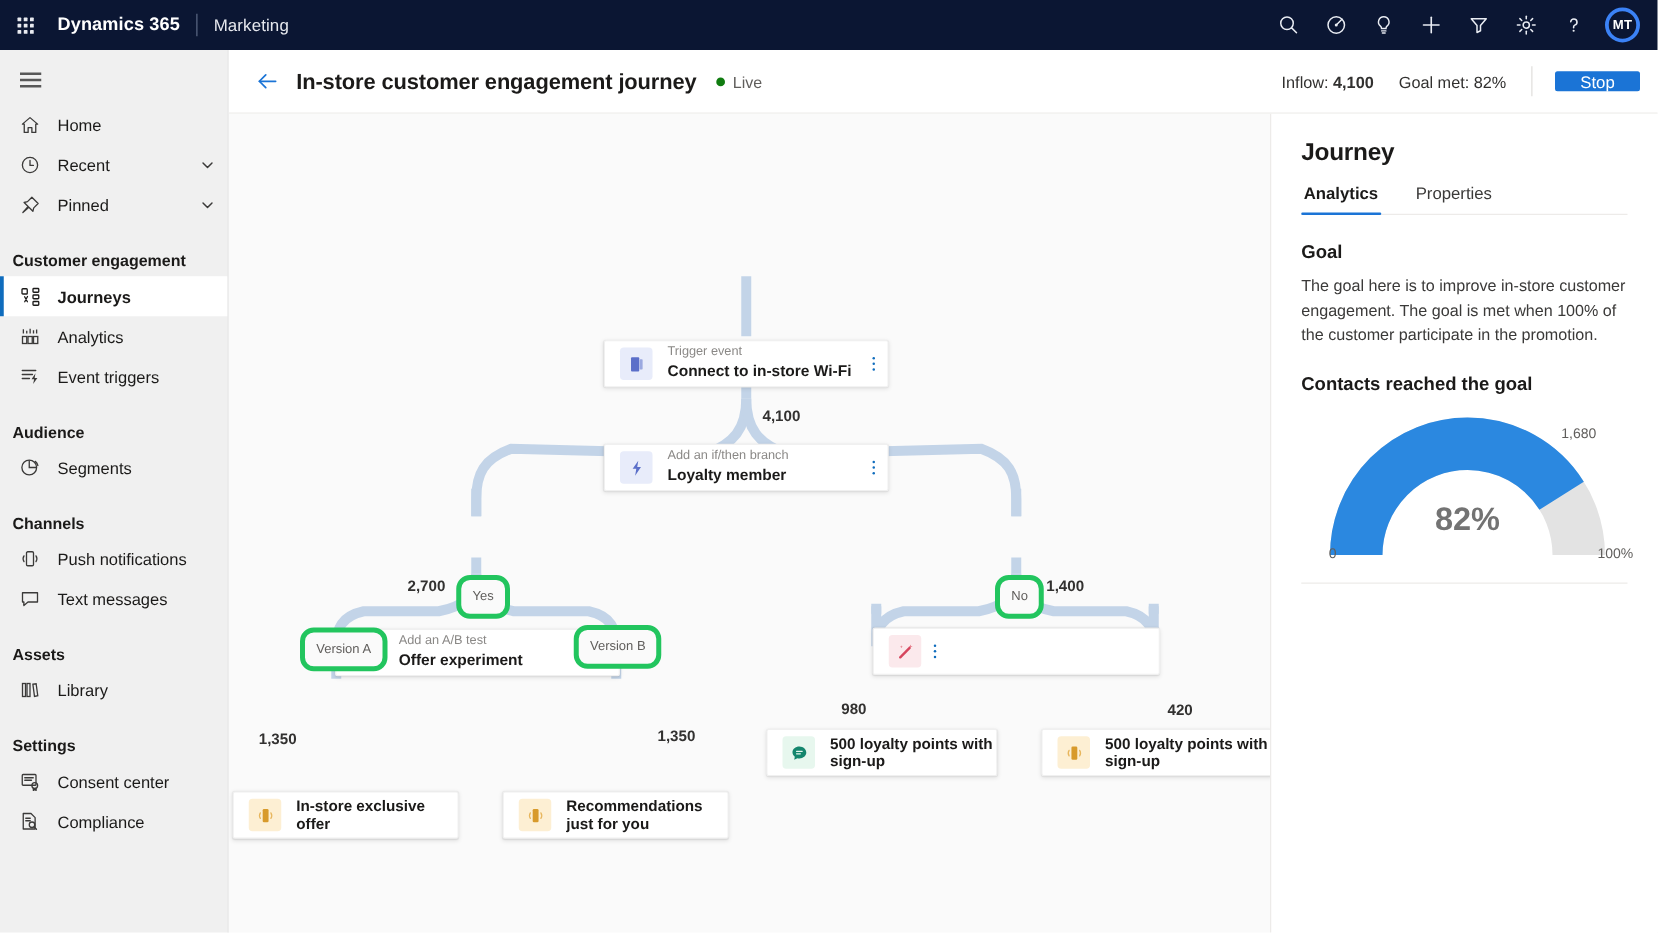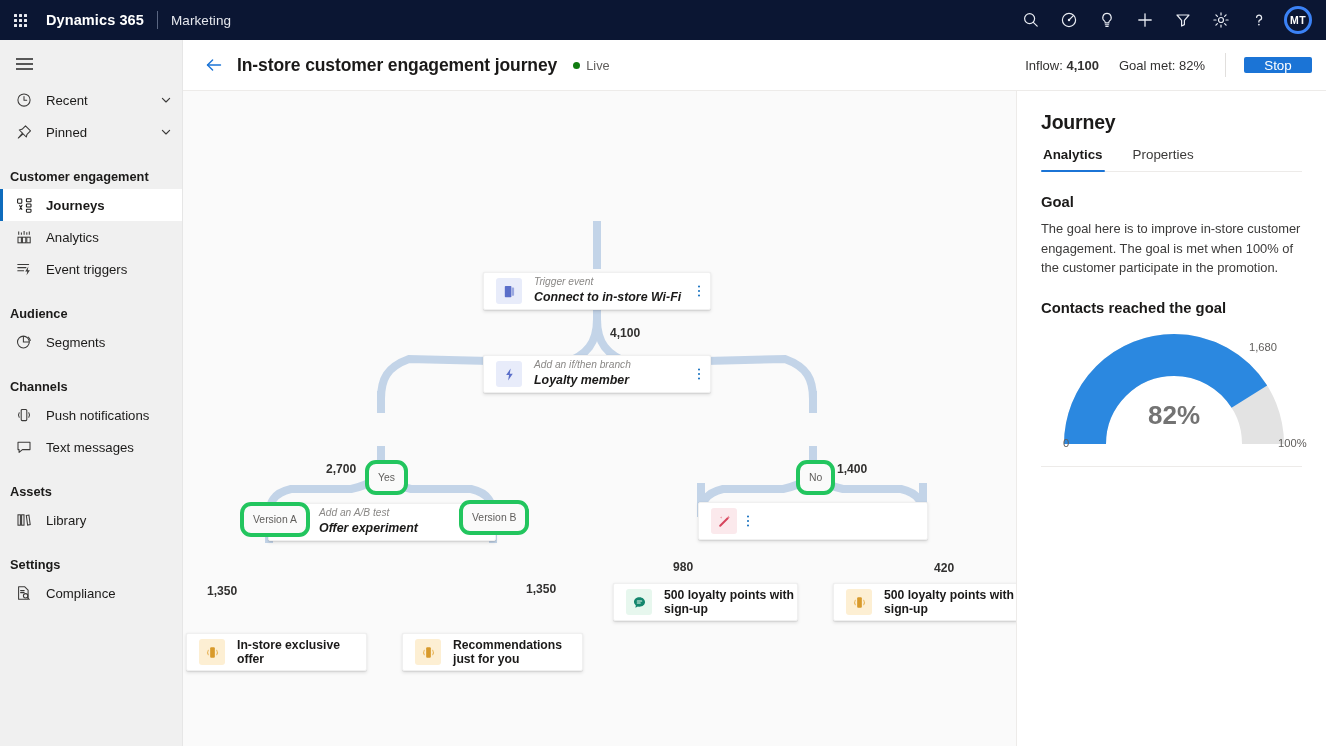--- a/index.html
+++ b/index.html
@@ -160,21 +160,21 @@
     box-shadow: 0 1.2px 3.6px rgba(0,0,0,.10), 0 0.3px 0.9px rgba(0,0,0,.07);
     border-radius: 2px;
     display: flex; align-items: center;
     cursor: pointer;
   }
   .node .nicon {
     width: 26px; height: 26px; border-radius: 3px;
     display: flex; align-items: center; justify-content: center;
     flex: 0 0 26px; margin-left: 12px;
   }
-  .node .ntext { margin-left: 12px; line-height: 1.25; flex: 1 1 auto; min-width: 0; font-style: italic; }
+  .node .ntext { margin-left: 12px; line-height: 1.25; flex: 1 1 auto; min-width: 0; }
   .node .nsub { font-size: 10.2px; color: #8a8886; }
   .node .nmain { font-size: 12.4px; font-weight: bold; color: #1b1a19; margin-top: 1px; }
   .node .nmenu {
     flex: 0 0 auto; width: 22px; height: 100%;
     display: flex; align-items: center; justify-content: center;
     cursor: pointer;
   }
   .node .nmenu i {
     display:block; width: 2.2px; height: 2.2px; background: #0f6cbd; border-radius: 50%;
     box-shadow: 0 -4.5px 0 #0f6cbd, 0 4.5px 0 #0f6cbd;
@@ -318,20 +318,28 @@
 </div>
 
 <nav class="sidenav">
   <div class="hamburger">
       <span></span>
     </div>
   <div id="nav-list">
       <div class="nav-item">
         <span class="ico">
           <svg width="16" height="16" viewBox="0 0 16 16">
+            <path d="M8 2.1 1.9 7.3h1.5v6.6h3.1v-3.8h3v3.8h3.1V7.3h1.5z" fill="none" stroke="#3b3a39" stroke-width="1.05" stroke-linejoin="round"></path>
+          </svg>
+        </span>
+        <span>Home</span>
+      </div>
+      <div class="nav-item">
+        <span class="ico">
+          <svg width="16" height="16" viewBox="0 0 16 16">
             <circle cx="8" cy="8" r="6.1" fill="none" stroke="#3b3a39" stroke-width="1.05"></circle>
             <polyline points="8,4.4 8,8.3 10.7,8.3" fill="none" stroke="#3b3a39" stroke-width="1.05" stroke-linecap="round" stroke-linejoin="round"></polyline>
           </svg>
         </span>
         <span>Recent</span>
         <span class="chev">
           <svg width="12" height="12" viewBox="0 0 12 12">
             <polyline points="2.4,4.4 6,8 9.6,4.4" fill="none" stroke="#3b3a39" stroke-width="1.15" stroke-linecap="round" stroke-linejoin="round"></polyline>
           </svg>
         </span>
@@ -432,20 +440,34 @@
               <path d="M10.3 3.4 12.9 3l1.3 9.6-2.6.5z"></path>
             </g>
           </svg>
         </span>
         <span>Library</span>
       </div>
       <div class="nav-group">Settings</div>
       <div class="nav-item">
         <span class="ico">
           <svg width="16" height="16" viewBox="0 0 16 16">
+            <rect x="1.8" y="2.6" width="11" height="8.6" rx=".7" fill="none" stroke="#3b3a39" stroke-width="1.05"></rect>
+            <g stroke="#3b3a39" stroke-width="1.05" stroke-linecap="round">
+              <line x1="3.8" y1="5.2" x2="10.6" y2="5.2"></line>
+              <line x1="3.8" y1="7.2" x2="9.2" y2="7.2"></line>
+            </g>
+            <circle cx="11.8" cy="11.4" r="2.3" fill="none" stroke="#3b3a39" stroke-width="1.05"></circle>
+            <path d="M10.7 13.2v2.1l1.1-.8 1.1.8v-2.1" fill="none" stroke="#3b3a39" stroke-width="1.05" stroke-linejoin="round"></path>
+          </svg>
+        </span>
+        <span>Consent center</span>
+      </div>
+      <div class="nav-item">
+        <span class="ico">
+          <svg width="16" height="16" viewBox="0 0 16 16">
             <path d="M2.6 1.8h6.2l3.3 3.3v9.1H2.6z" fill="none" stroke="#3b3a39" stroke-width="1.05" stroke-linejoin="round"></path>
             <g stroke="#3b3a39" stroke-width="1.05" stroke-linecap="round">
               <line x1="4.6" y1="5.6" x2="8.2" y2="5.6"></line>
               <line x1="4.6" y1="7.6" x2="8.2" y2="7.6"></line>
             </g>
             <circle cx="9.6" cy="10.8" r="2.2" fill="none" stroke="#3b3a39" stroke-width="1.05"></circle>
             <line x1="11.3" y1="12.5" x2="13.2" y2="14.4" stroke="#3b3a39" stroke-width="1.05" stroke-linecap="round"></line>
           </svg>
         </span>
         <span>Compliance</span>

